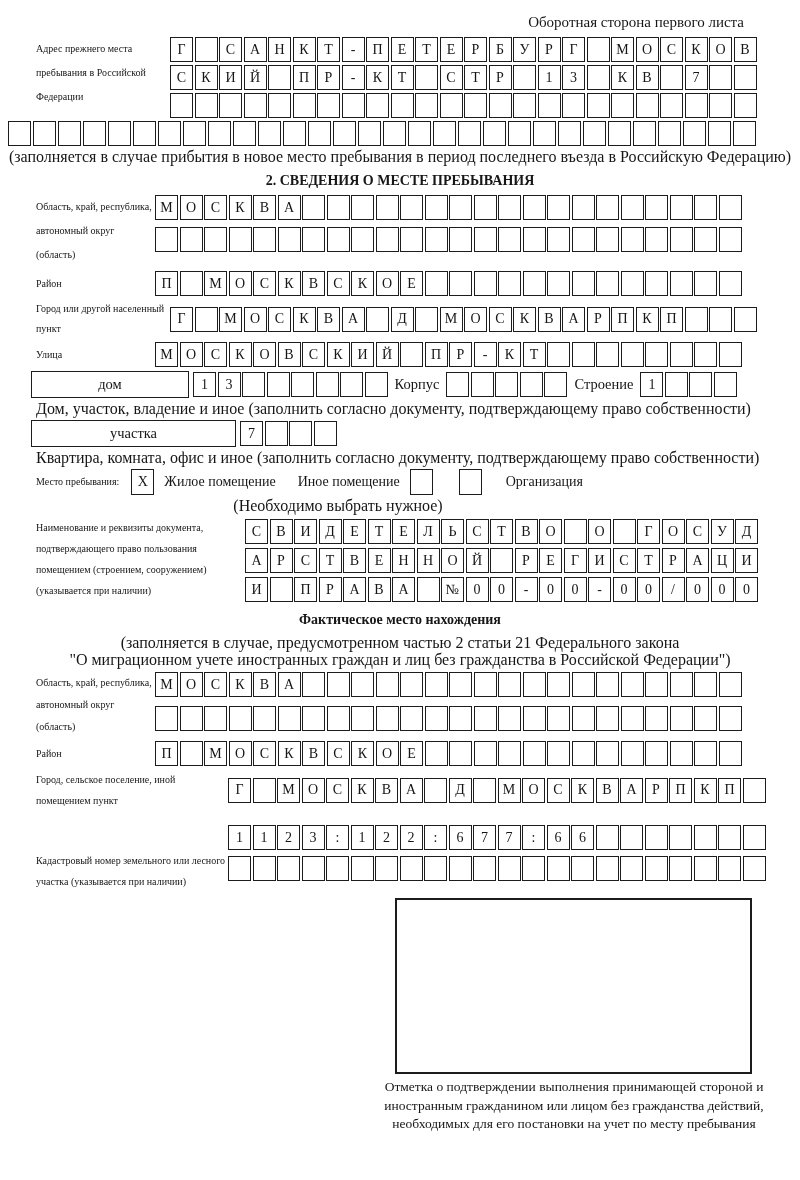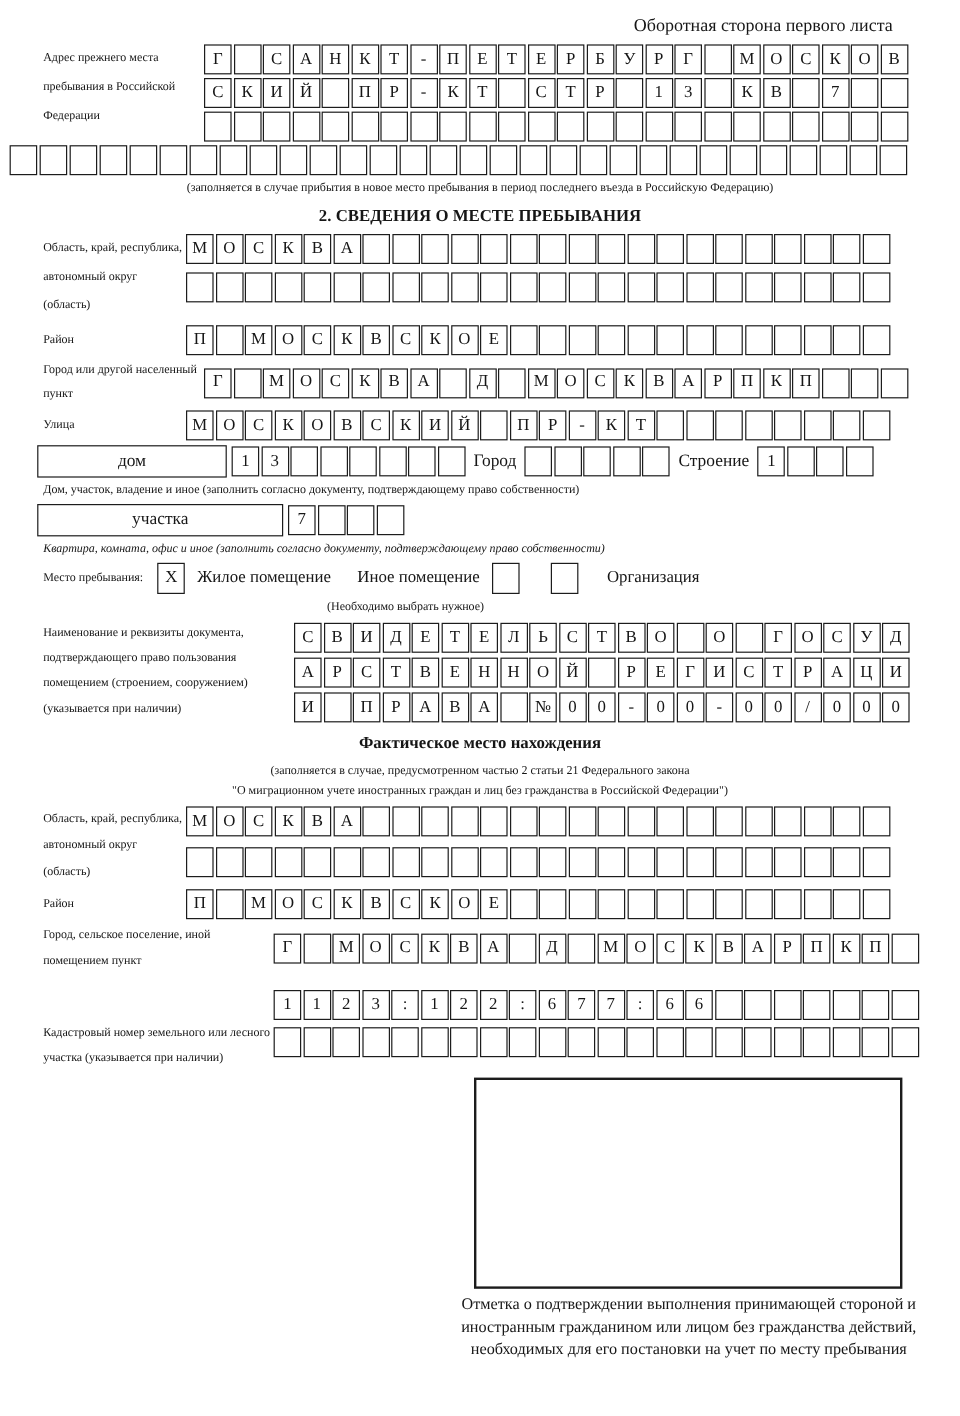--- a/index.html
+++ b/index.html
@@ -28,21 +28,21 @@
   .fieldline { display:flex; align-items:flex-start; }
   .fieldline.vcenter { align-items:center; }
   .flabel { font-size:10px; line-height:24px; padding-left:28px; }
   .flabel.tight { line-height:20px; }
 
   .w162 { width:162px; flex:0 0 162px; }
   .w147 { width:147px; flex:0 0 147px; }
   .w220 { width:220px; flex:0 0 220px; }
   .w237 { width:237px; flex:0 0 237px; }
 
-  .caption { font-size:10px; line-height:17px; }
+  .caption { font-size:16px; line-height:17px; }
   .caption.center { text-align:center; }
 
   .sec-title { text-align:center; font-weight:bold; font-size:14px; margin:8px 0 6px 0; }
 
   .labelbox {
     border:1.8px solid #1c1c1c; height:27px;
     display:flex; align-items:center; justify-content:center;
     font-size:14.5px;
   }
   .inline-label { font-size:14.5px; padding:0 7px; white-space:nowrap; }
@@ -344,21 +344,21 @@
   <div class="cellrow" style="margin-left:4px;">
       <div class="cell">1</div>
       <div class="cell">3</div>
       <div class="cell"></div>
       <div class="cell"></div>
       <div class="cell"></div>
       <div class="cell"></div>
       <div class="cell"></div>
       <div class="cell"></div>
     </div>
-  <div class="inline-label">Город</div>
+  <div class="inline-label">Корпус</div>
   <div class="cellrow">
       <div class="cell"></div>
       <div class="cell"></div>
       <div class="cell"></div>
       <div class="cell"></div>
       <div class="cell"></div>
     </div>
   <div class="inline-label">Строение</div>
   <div class="cellrow">
       <div class="cell">1</div>
@@ -371,21 +371,21 @@
 
 <div class="fieldline vcenter mt3">
   <div class="labelbox" style="width:205px; margin-left:23px;">участка</div>
   <div class="cellrow" style="margin-left:4px;">
       <div class="cell">7</div>
       <div class="cell"></div>
       <div class="cell"></div>
       <div class="cell"></div>
     </div>
 </div>
-<div class="caption mt2" style="padding-left:28px;font-style:italic;">Квартира, комната, офис и иное (заполнить согласно документу, подтверждающему право собственности)</div>
+<div class="caption mt2" style="padding-left:28px;">Квартира, комната, офис и иное (заполнить согласно документу, подтверждающему право собственности)</div>
 
 <div class="fieldline vcenter mt3">
   <div class="flabel" style="padding-left:28px; padding-right:12px;">Место пребывания:</div>
   <div class="chk-group" style="margin-right:22px;">
     <div class="checkbox">X</div>
     <div class="chk-label">Жилое помещение</div>
   </div>
   <div class="chk-group" style="margin-right:26px;">
     <div class="chk-label">Иное помещение</div>
     <div class="checkbox"></div>

